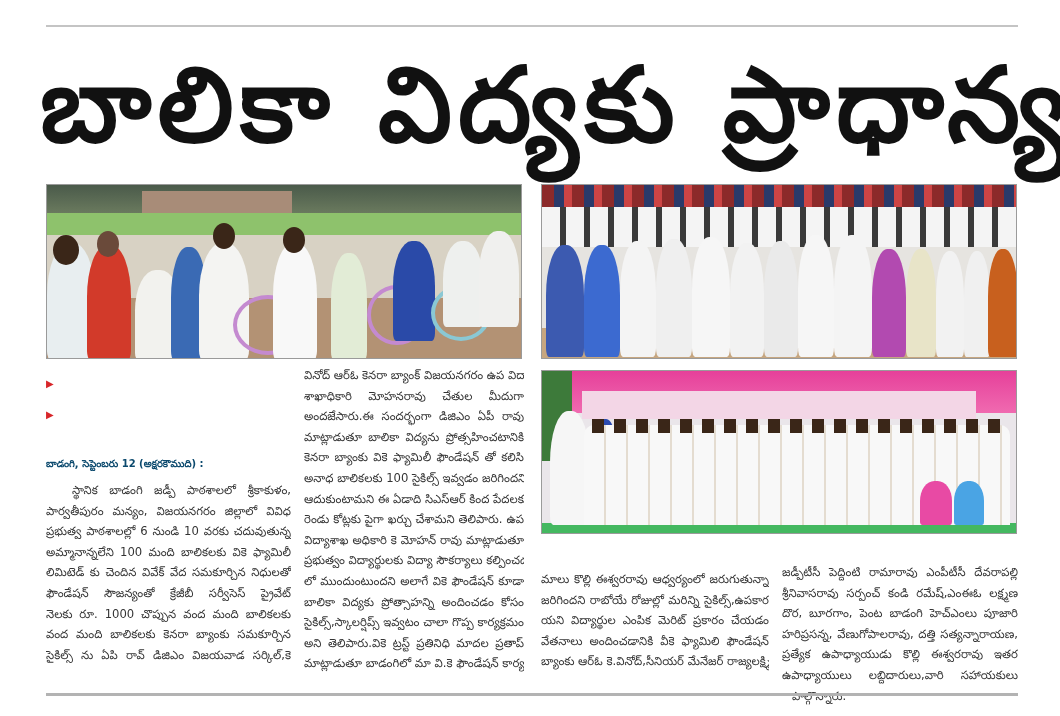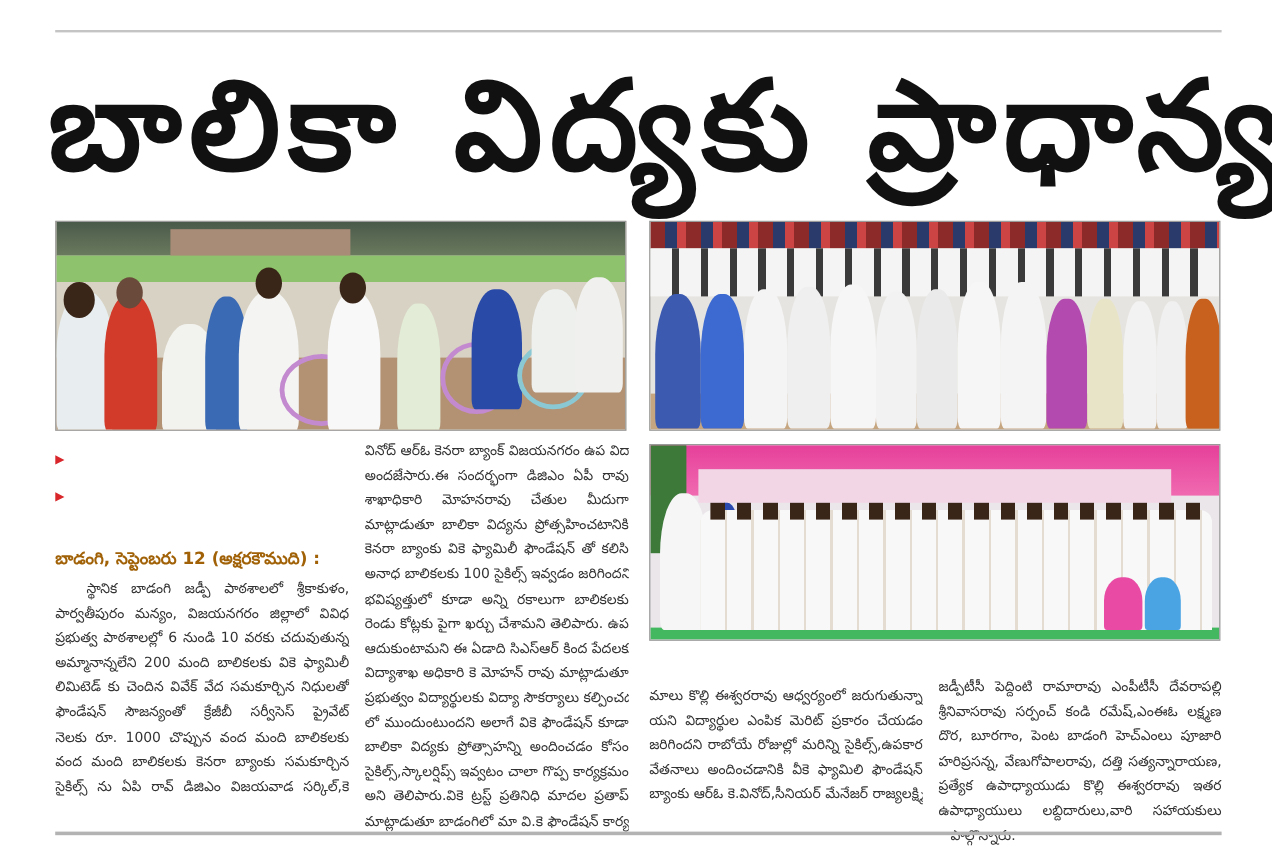--- a/index.html
+++ b/index.html
@@ -38,21 +38,21 @@
   #photo3 .sky { height: 42px; background: linear-gradient(#e6409a, #f06ab0); }
   #photo3 .banner { position: absolute; left: 40px; right: 40px; top: 20px; height: 28px; background: #f3d6e6; }
   #photo3 .ground { height: 10px; background: #44b860; }
   #photo3 .leaf { position: absolute; left: 0; top: 0; width: 30px; height: 90px; background: #3d7a3a; }
 
   .col { position: absolute; font-size: 11.6px; line-height: 20.6px; color: #333; text-align: justify; }
 
   .bullets { position: absolute; left: 46px; top: 371px; width: 245px; }
   .bullet { display: flex; align-items: flex-start; font-size: 14px; line-height: 24px; font-weight: bold; color: #222; margin-bottom: 6px; }
   .bullet .tri { color: #d8262a; font-size: 10px; width: 12px; margin-top: 1px; }
-  .dateline { position: absolute; left: 46px; top: 458px; font-size: 14px; font-weight: bold; color: #a16207; white-space: nowrap; }
+  .dateline { position: absolute; left: 46px; top: 458px; font-size: 10px; font-weight: bold; color: #0c4a6e; white-space: nowrap; }
 
   #col1 { left: 46px; top: 480px; width: 245px; }
   #col2 { left: 304px; top: 365px; width: 220px; }
   #col3 { left: 541px; top: 569px; width: 228px; }
   #col4 { left: 782px; top: 562px; width: 236px; }
 
   .col .line { display: block; white-space: nowrap; overflow: hidden; text-align-last: justify; text-align: justify; }
   .col .line.last { text-align-last: left; margin-left: 10px; }
 </style>
 </head>
@@ -127,51 +127,50 @@
     <span class="tri">▶</span>
   </div>
 </div>
 
 <div class="dateline">బాడంగి, సెప్టెంబరు 12 (అక్షరకౌముది) :</div>
 
 <div class="col" id="col1">
   <span class="line" style="padding-left:26px;">స్థానిక బాడంగి జడ్పీ పాఠశాలలో శ్రీకాకుళం,</span>
   <span class="line">పార్వతీపురం మన్యం, విజయనగరం జిల్లాలో వివిధ</span>
   <span class="line">ప్రభుత్వ పాఠశాలల్లో 6 నుండి 10 వరకు చదువుతున్న</span>
-  <span class="line">అమ్మానాన్నలేని 200 మంది బాలికలకు వికె ఫ్యామిలీ</span>
+  <span class="line">అమ్మానాన్నలేని 100 మంది బాలికలకు వికె ఫ్యామిలీ</span>
   <span class="line">లిమిటెడ్ కు చెందిన వివేక్ వేద సమకూర్చిన నిధులతో</span>
   <span class="line">ఫౌండేషన్ సౌజన్యంతో క్రేజీబీ సర్వీసెస్ ప్రైవేట్</span>
   <span class="line">నెలకు రూ. 1000 చొప్పున వంద మంది బాలికలకు</span>
   <span class="line">వంద మంది బాలికలకు కెనరా బ్యాంకు సమకూర్చిన</span>
   <span class="line">సైకిల్స్ ను ఏపి రావ్ డిజిఎం విజయవాడ సర్కిల్,కె</span>
 </div>
 
 <div class="col" id="col2">
   <span class="line">వినోద్ ఆర్ఓ కెనరా బ్యాంక్ విజయనగరం ఉప విద్యా</span>
+  <span class="line">శాఖాధికారి మోహనరావు చేతుల మీదుగా</span>
   <span class="line">అందజేసారు.ఈ సందర్భంగా డిజిఎం ఏపీ రావు</span>
-  <span class="line">శాఖాధికారి మోహనరావు చేతుల మీదుగా</span>
   <span class="line">మాట్లాడుతూ బాలికా విద్యను ప్రోత్సహించటానికి</span>
   <span class="line">కెనరా బ్యాంకు వికె ఫ్యామిలీ ఫౌండేషన్ తో కలిసి</span>
   <span class="line">అనాధ బాలికలకు 100 సైకిల్స్ ఇవ్వడం జరిగిందని</span>
-  <span class="line">భవిష్యత్తులో కూడా అన్ని రకాలుగా బాలికలకు</span>
+  <span class="line">ఆదుకుంటామని ఈ ఏడాది సిఎస్ఆర్ కింద పేదలకు</span>
   <span class="line">రెండు కోట్లకు పైగా ఖర్చు చేశామని తెలిపారు. ఉప</span>
-  <span class="line">ఆదుకుంటామని ఈ ఏడాది సిఎస్ఆర్ కింద పేదలకు</span>
   <span class="line">విద్యాశాఖ అధికారి కె మోహన్ రావు మాట్లాడుతూ</span>
   <span class="line">ప్రభుత్వం విద్యార్థులకు విద్యా సౌకర్యాలు కల్పించడం</span>
   <span class="line">లో ముందుంటుందని అలాగే వికె ఫౌండేషన్ కూడా</span>
   <span class="line">బాలికా విద్యకు ప్రోత్సాహన్ని అందించడం కోసం</span>
   <span class="line">సైకిల్స్,స్కాలర్షిప్స్ ఇవ్వటం చాలా గొప్ప కార్యక్రమం</span>
   <span class="line">అని తెలిపారు.వికె ట్రస్ట్ ప్రతినిధి మాదల ప్రతాప్</span>
   <span class="line">మాట్లాడుతూ బాడంగిలో మా వి.కె ఫౌండేషన్ కార్యక</span>
 </div>
 
 <div class="col" id="col3">
   <span class="line">మాలు కొల్లి ఈశ్వరరావు ఆధ్వర్యంలో జరుగుతున్నా</span>
+  <span class="line">జరిగిందని రాబోయే రోజుల్లో మరిన్ని సైకిల్స్,ఉపకార</span>
   <span class="line">యని విద్యార్థుల ఎంపిక మెరిట్ ప్రకారం చేయడం</span>
-  <span class="line">జరిగిందని రాబోయే రోజుల్లో మరిన్ని సైకిల్స్,ఉపకార</span>
   <span class="line">వేతనాలు అందించడానికి వీకె ఫ్యామిలి ఫౌండేషన్</span>
   <span class="line">బ్యాంకు ఆర్ఓ కె.వినోద్,సీనియర్ మేనేజర్ రాజ్యలక్ష్మి,</span>
 </div>
 
 <div class="col" id="col4">
   <span class="line">జడ్పీటీసీ పెద్దింటి రామారావు ఎంపీటీసీ దేవరాపల్లి</span>
   <span class="line">శ్రీనివాసరావు సర్పంచ్ కండి రమేష్,ఎంఈఓ లక్ష్మణ</span>
   <span class="line">దొర, బూరగాం, పెంట బాడంగి హెచ్ఎంలు పూజారి</span>
   <span class="line">హరిప్రసన్న, వేణుగోపాలరావు, దత్తి సత్యన్నారాయణ,</span>
   <span class="line">ప్రత్యేక ఉపాధ్యాయుడు కొల్లి ఈశ్వరరావు ఇతర</span>

